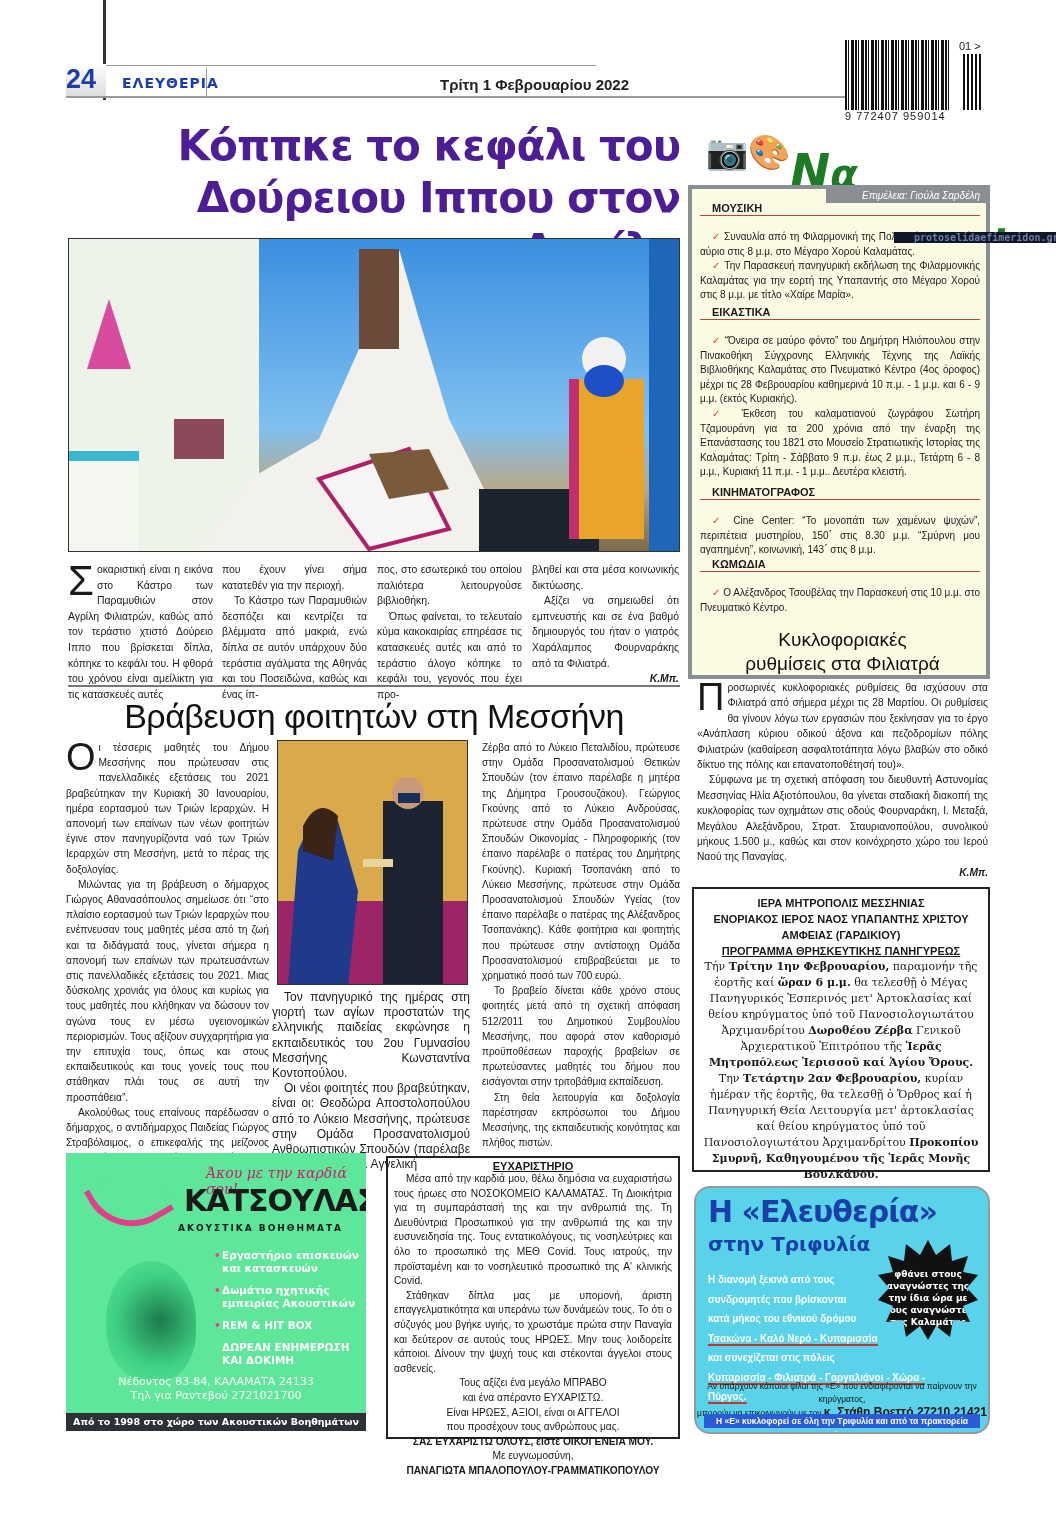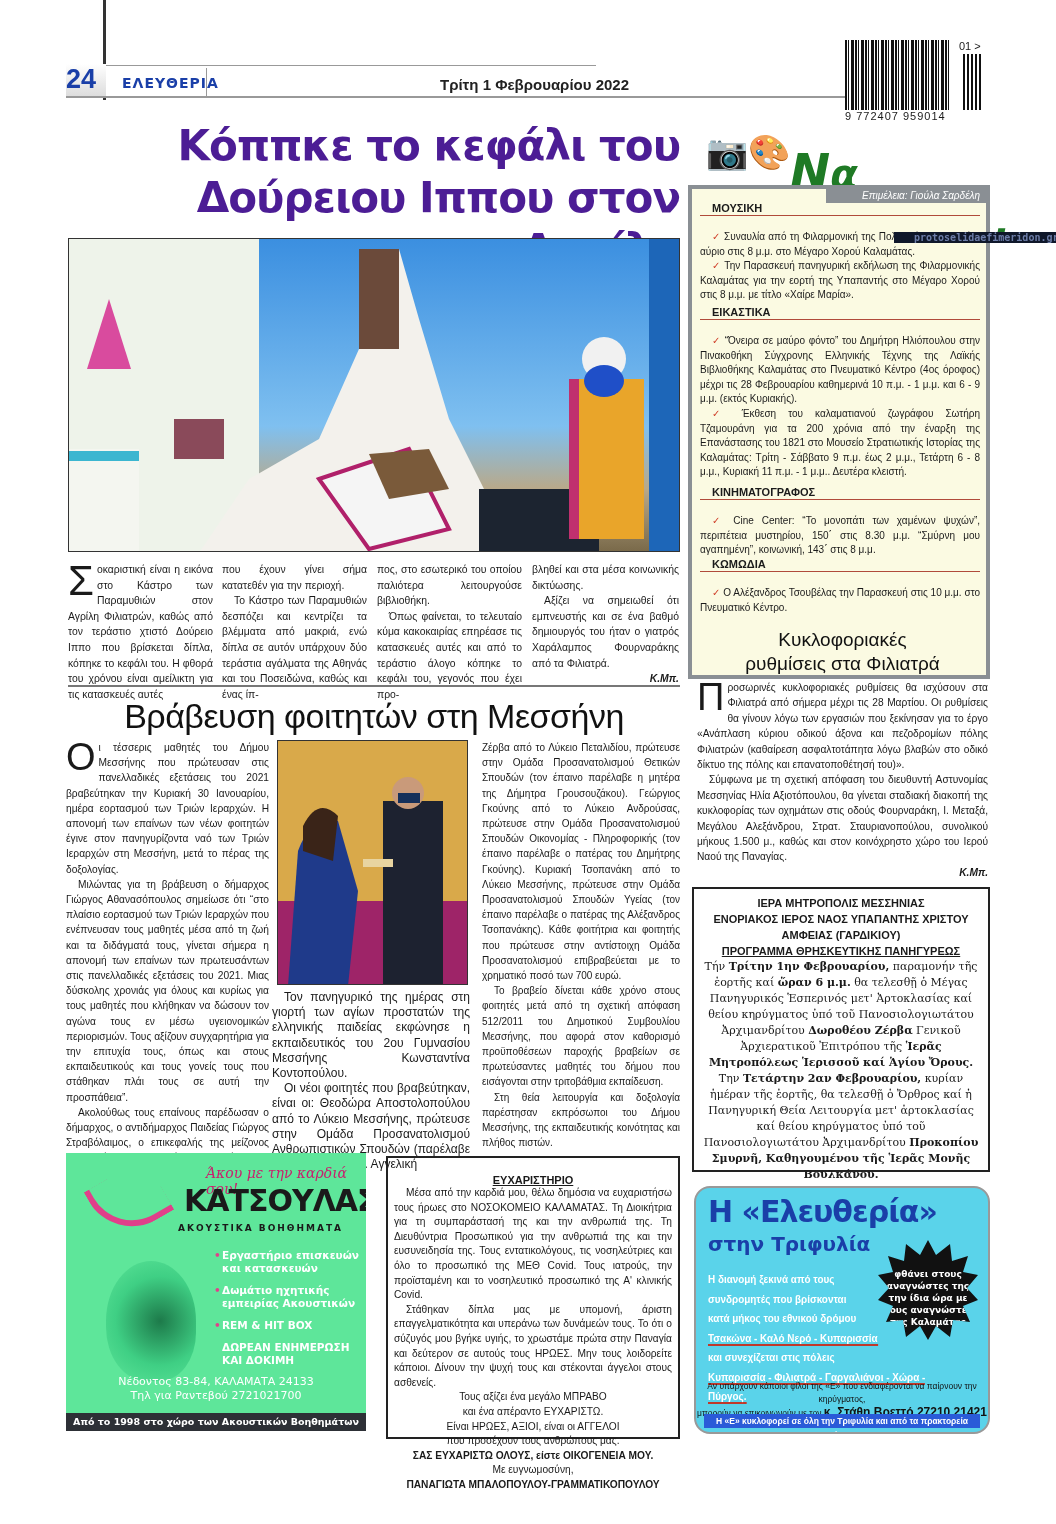--- a/index.html
+++ b/index.html
@@ -50,21 +50,21 @@
   .ad1 .slogan{position:absolute;left:140px;top:12px;font:italic 14px "DejaVu Serif",serif;color:#c8206e}
   .ad1 .brand{position:absolute;left:118px;top:30px;font:bold 30px "DejaVu Sans",sans-serif;color:#1a1a1a;letter-spacing:-1px}
   .ad1 .sub{position:absolute;left:112px;top:70px;font:bold 9px "DejaVu Sans",sans-serif;letter-spacing:2px;color:#1a1a1a}
   .ad1 .heart{position:absolute;left:28px;top:18px;width:70px;height:60px;border-left:6px solid #e0408a;border-bottom:6px solid #e0408a;border-radius:0 0 0 50px;transform:rotate(-30deg)}
   .ad1 .ear{position:absolute;left:40px;top:108px;width:90px;height:120px;border-radius:50% 50% 40% 45%;background:radial-gradient(circle at 60% 50%,#1d7a4a,#3fcf84 55%,#5ee69a)}
   .ad1 ul{position:absolute;left:148px;top:96px;list-style:none;color:#fff;font:bold 10.5px/13px "DejaVu Sans",sans-serif}
   .ad1 ul li{margin-bottom:9px;padding-left:8px;position:relative}
   .ad1 ul li.b:before{content:"•";position:absolute;left:0;color:#e0408a}
   .ad1 .addr{position:absolute;left:0;width:100%;top:222px;text-align:center;color:#fff;font:11px/14px "DejaVu Sans",sans-serif}
   .ad1 .footer{position:absolute;left:0;bottom:0;width:100%;height:18px;background:#2d3036;color:#fff;font:bold 9.5px/18px "DejaVu Sans",sans-serif;text-align:center}
-  .thanks{left:386px;top:1156px;width:294px;height:283px;border:2px solid #222;padding:16px 6px;font-size:10.2px;line-height:14.6px}
+  .thanks{left:386px;top:1156px;width:294px;height:283px;border:2px solid #222;padding:2px 6px;font-size:10.2px;line-height:14.6px}
   .thanks h3{text-align:center;font:bold 11px "Liberation Sans",sans-serif;text-decoration:underline}
   .thanks .c{text-align:center;text-indent:0}
   .ad2{left:694px;top:1186px;width:296px;height:248px;background:#5ad3ea;border:2px solid #999;border-radius:16px;overflow:hidden}
   .ad2 .t1{position:absolute;left:12px;top:6px;font:bold 30px "DejaVu Sans",sans-serif;color:#1a3fa8;letter-spacing:-1px}
   .ad2 .t2{position:absolute;left:12px;top:44px;font:bold 20px "DejaVu Sans",sans-serif;color:#1a3fa8}
   .ad2 .star{position:absolute;left:182px;top:52px;width:100px;height:100px;background:#111;clip-path:polygon(50% 0,58% 15%,72% 4%,74% 21%,90% 16%,85% 32%,100% 35%,89% 48%,100% 60%,85% 66%,92% 82%,75% 80%,72% 97%,58% 86%,50% 100%,42% 86%,28% 97%,25% 80%,8% 82%,15% 66%,0 60%,11% 48%,0 35%,15% 32%,10% 16%,26% 21%,28% 4%,42% 15%);color:#fff;font:bold 9px/12px "DejaVu Sans",sans-serif;text-align:center;padding-top:28px}
   .ad2 .lines{position:absolute;left:12px;top:82px;color:#fff;font:bold 11px/19.5px "Liberation Sans",sans-serif;transform:scaleX(0.9);transform-origin:left}
   .ad2 .lines .ul{border-bottom:2px solid #c0392b}
   .ad2 .contact{position:absolute;left:0;width:100%;top:192px;text-align:center;font:8.5px/13px "Liberation Sans",sans-serif;color:#111}
   .ad2 .bar{position:absolute;left:8px;right:8px;bottom:4px;height:14px;background:#2a5bd8;color:#fff;font:bold 8.5px/14px "Liberation Sans",sans-serif;text-align:center}

